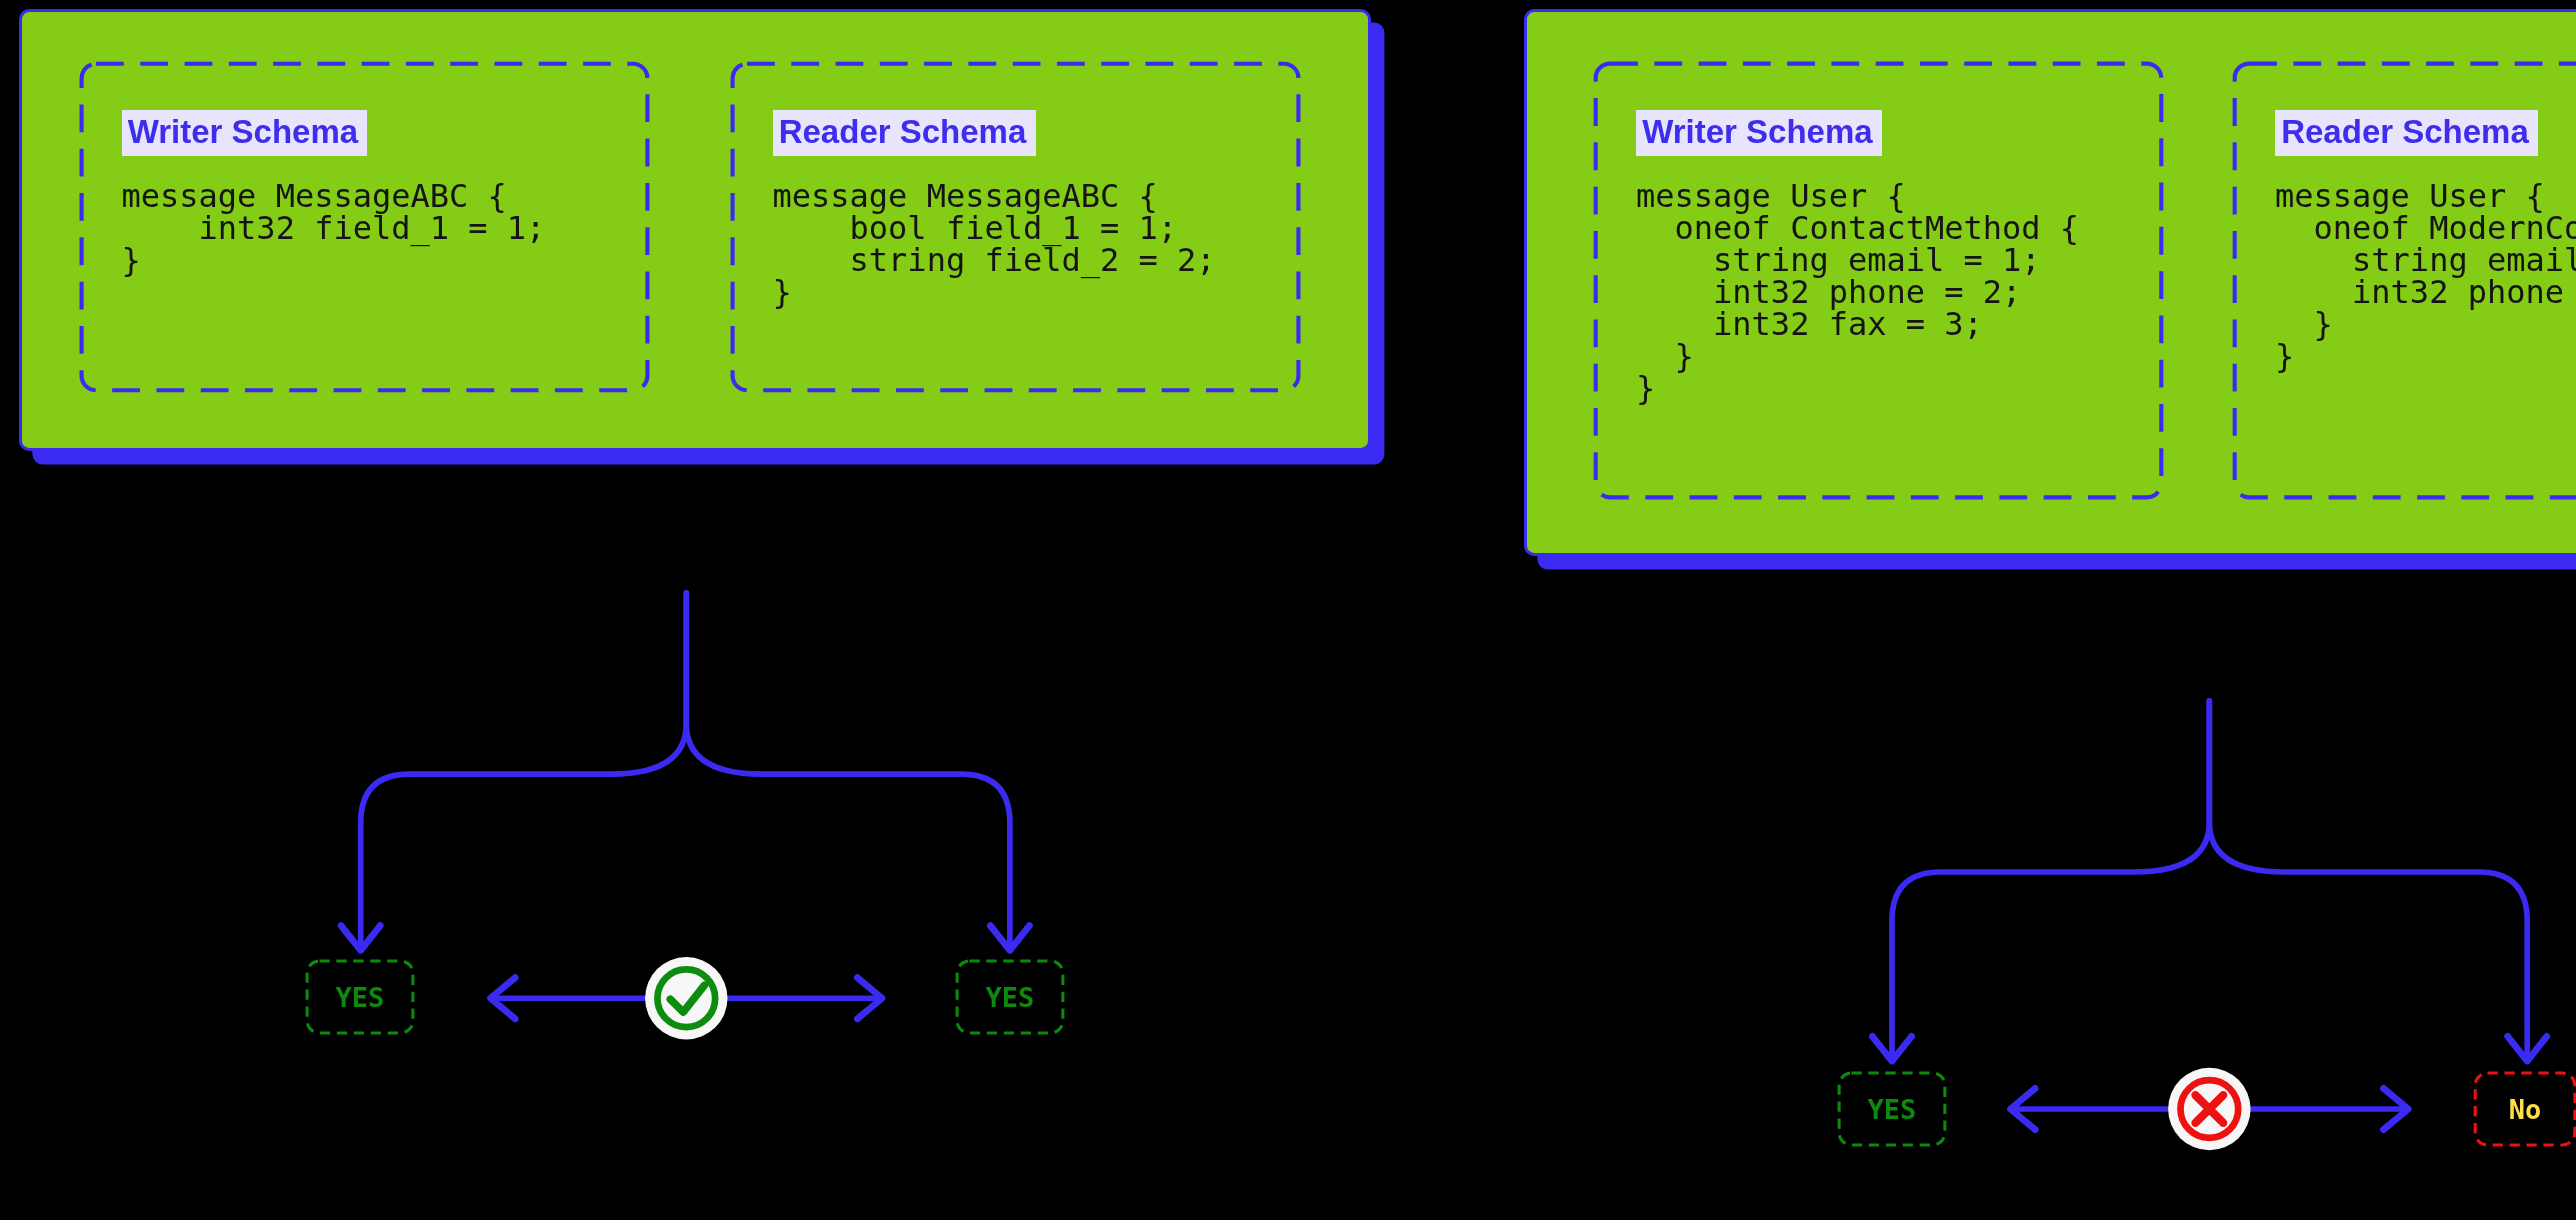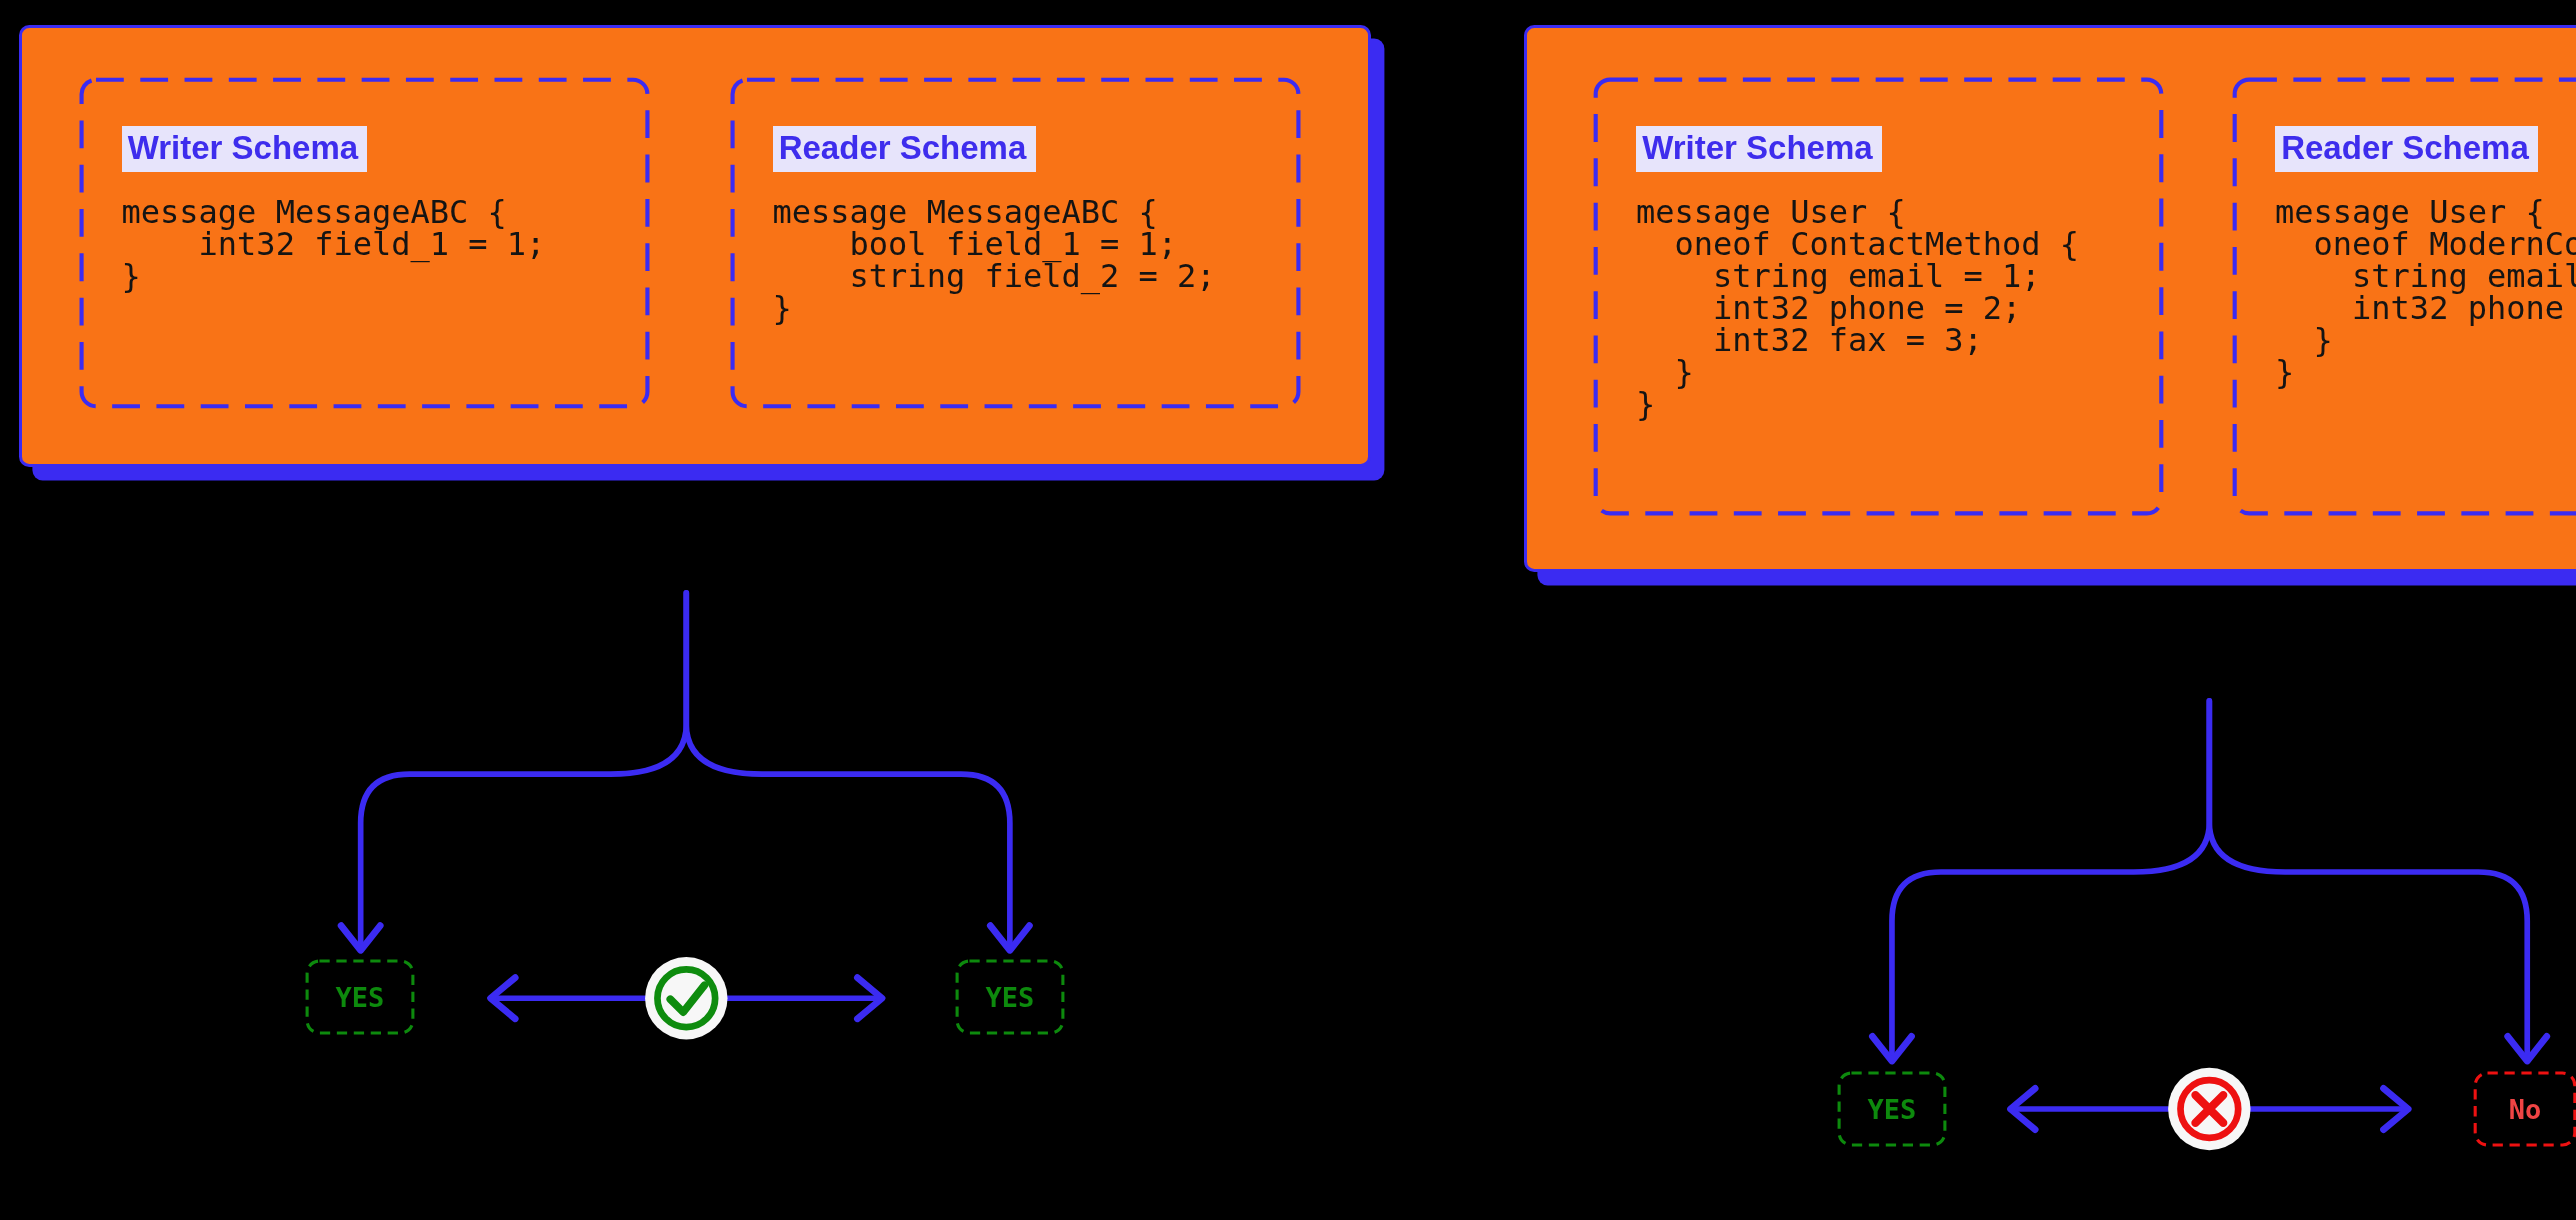--- a/index.html
+++ b/index.html
@@ -1,21 +1,21 @@
 <!DOCTYPE html>
 <html style="font-size:8.2px"><head>
 <meta charset="utf-8">
 <style>
   html,body{margin:0;padding:0;background:#000;}
   #stage{position:relative;width:2908px;height:1221px;background:#000;overflow:hidden;
          font-family:"Liberation Sans",sans-serif;}
 
   
-  .card{position:absolute;background:#f97316;border:3.1px solid #3b2bf2;border-radius:10.3px;
-        box-shadow:13.4px 13.4px 0 0 #3b2bf2;margin-top:16px;}
+  .card{position:absolute;background:#84cc16;border:3.1px solid #3b2bf2;border-radius:10.3px;
+        box-shadow:13.4px 13.4px 0 0 #3b2bf2;}
   #card1{left:18.5px;top:9.3px;width:1346px;height:436px;}
   #card2{left:1524px;top:9.3px;width:1354px;height:541px;}
 
   
   .sbox{position:absolute;}
   .sbox .dash{position:absolute;left:0;top:0;}
   .sbox .content{position:relative;padding:49px 43px 0 43px;}
   #c1-writer{left:57px;top:49px;width:571px;height:332px;}
   #c1-reader{left:708px;top:49px;width:571px;height:332px;}
   #c2-writer{left:66px;top:49px;width:571px;height:439px;}
@@ -34,21 +34,21 @@
   .glyph-green{fill:none;stroke:#0e8c0e;stroke-width:15;stroke-linecap:round;stroke-linejoin:round;}
   .ring-red{fill:none;stroke:#ee1111;stroke-width:13;}
   .glyph-red{fill:none;stroke:#ee1111;stroke-width:16;stroke-linecap:round;}
 
   
   .rbox{position:absolute;display:flex;align-items:center;justify-content:center;
         font-family:"DejaVu Sans Mono",monospace;font-weight:700;font-size:27px;}
   .rbox svg{position:absolute;left:0;top:0;}
   .rbox span{position:relative;}
   .green{color:#0d8a0d;align-items:center;}
-  .red{color:#ef4444;}
+  .red{color:#fde047;}
   #r1-left {left:305px; top:959px;width:110px;height:76px;}
   #r1-right{left:955px;top:959px;width:110px;height:76px;}
   #r2-left {left:1837px;top:1071px;width:110px;height:76px;}
   #r2-right{left:2473px;top:1071px;width:104px;height:76px;}
 </style>
 </head>
 <body>
 
 <div id="stage">
 

